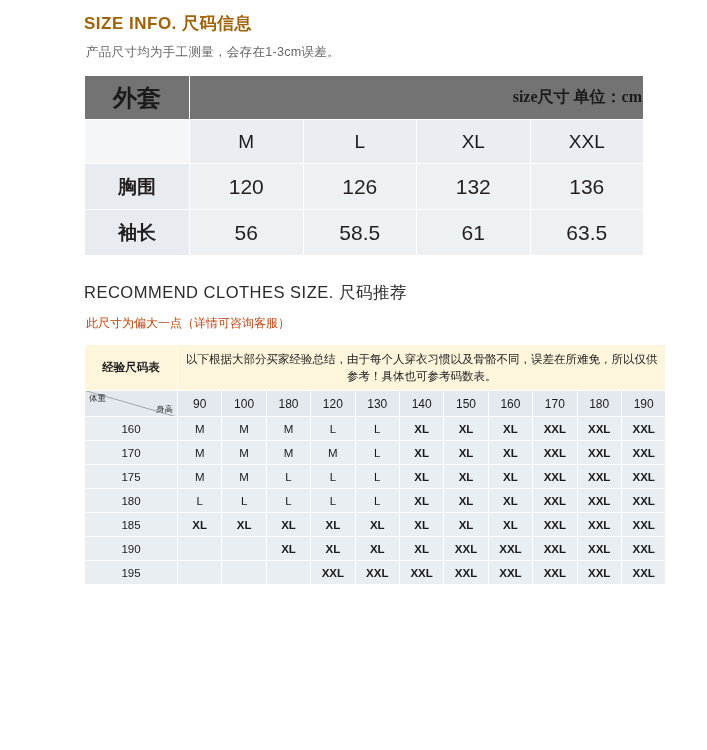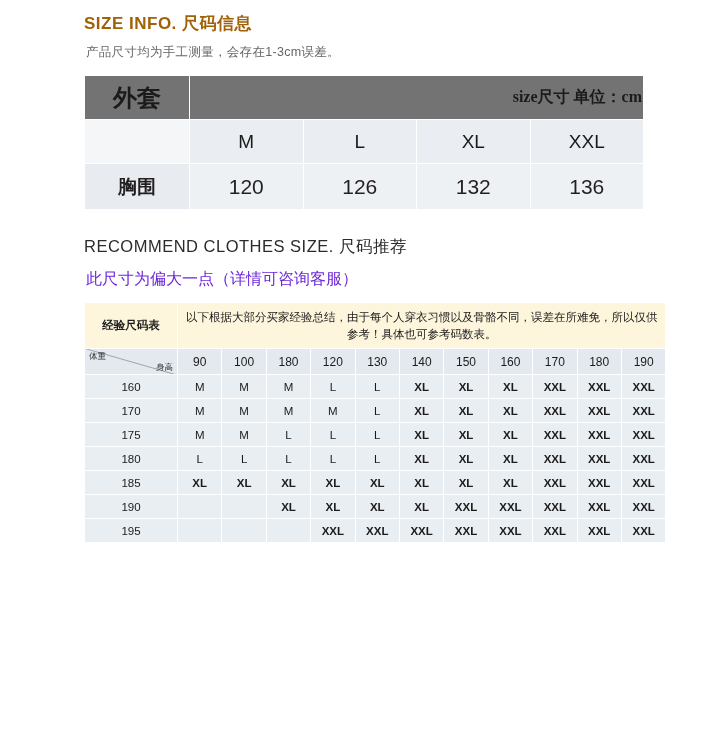--- a/index.html
+++ b/index.html
@@ -68,22 +68,22 @@
   table.size tr.data td.val { font-size: 21px; background: #eef1f4; }
 
   
   .rec-title {
     font-size: 16.5px;
     letter-spacing: 0.5px;
     margin: 26px 0 0 84px;
     color: #2b2b2b;
   }
   .rec-sub {
-    font-size: 16px;
-    color: #6d28d9;
+    font-size: 12px;
+    color: #c2410c;
     margin: 11px 16px 0 86px;
   }
 
   
   .exp-wrap { margin: 12px 0 0 84px; width: 582px; }
   table.exp {
     border-collapse: collapse;
     width: 582px;
     table-layout: fixed;
   }
@@ -181,20 +181,27 @@
           <td>XL</td>
           <td>XXL</td>
         </tr>
 
         <tr class="data">
           <td class="rowlabel">胸围</td>
           <td class="val">120</td>
           <td class="val">126</td>
           <td class="val">132</td>
           <td class="val">136</td>
+        </tr>
+        <tr class="data">
+          <td class="rowlabel">袖长</td>
+          <td class="val">56</td>
+          <td class="val">58.5</td>
+          <td class="val">61</td>
+          <td class="val">63.5</td>
         </tr>
       </tbody>
     </table>
   </div>
 
   <div class="rec-title">RECOMMEND CLOTHES SIZE. 尺码推荐</div>
   <div class="rec-sub">此尺寸为偏大一点（详情可咨询客服）</div>
 
   <div class="exp-wrap">
     <table class="exp">

